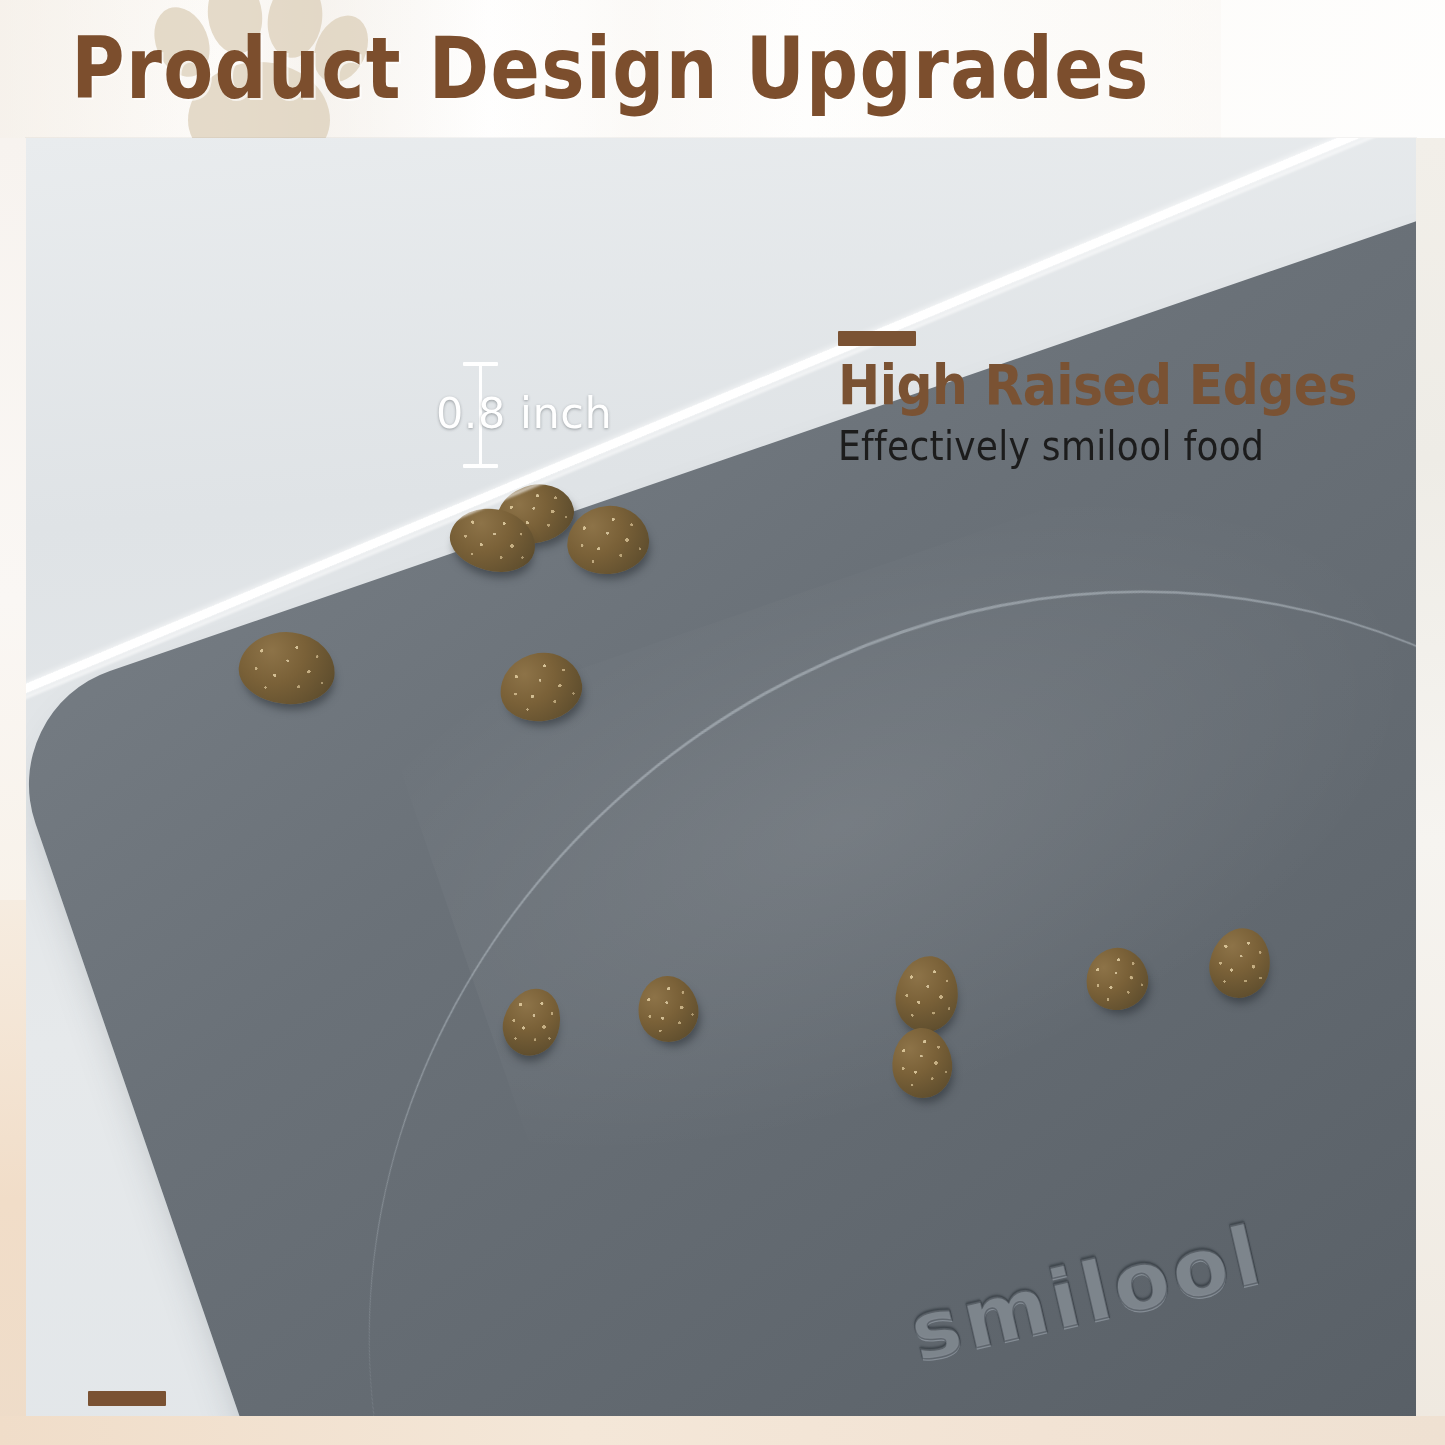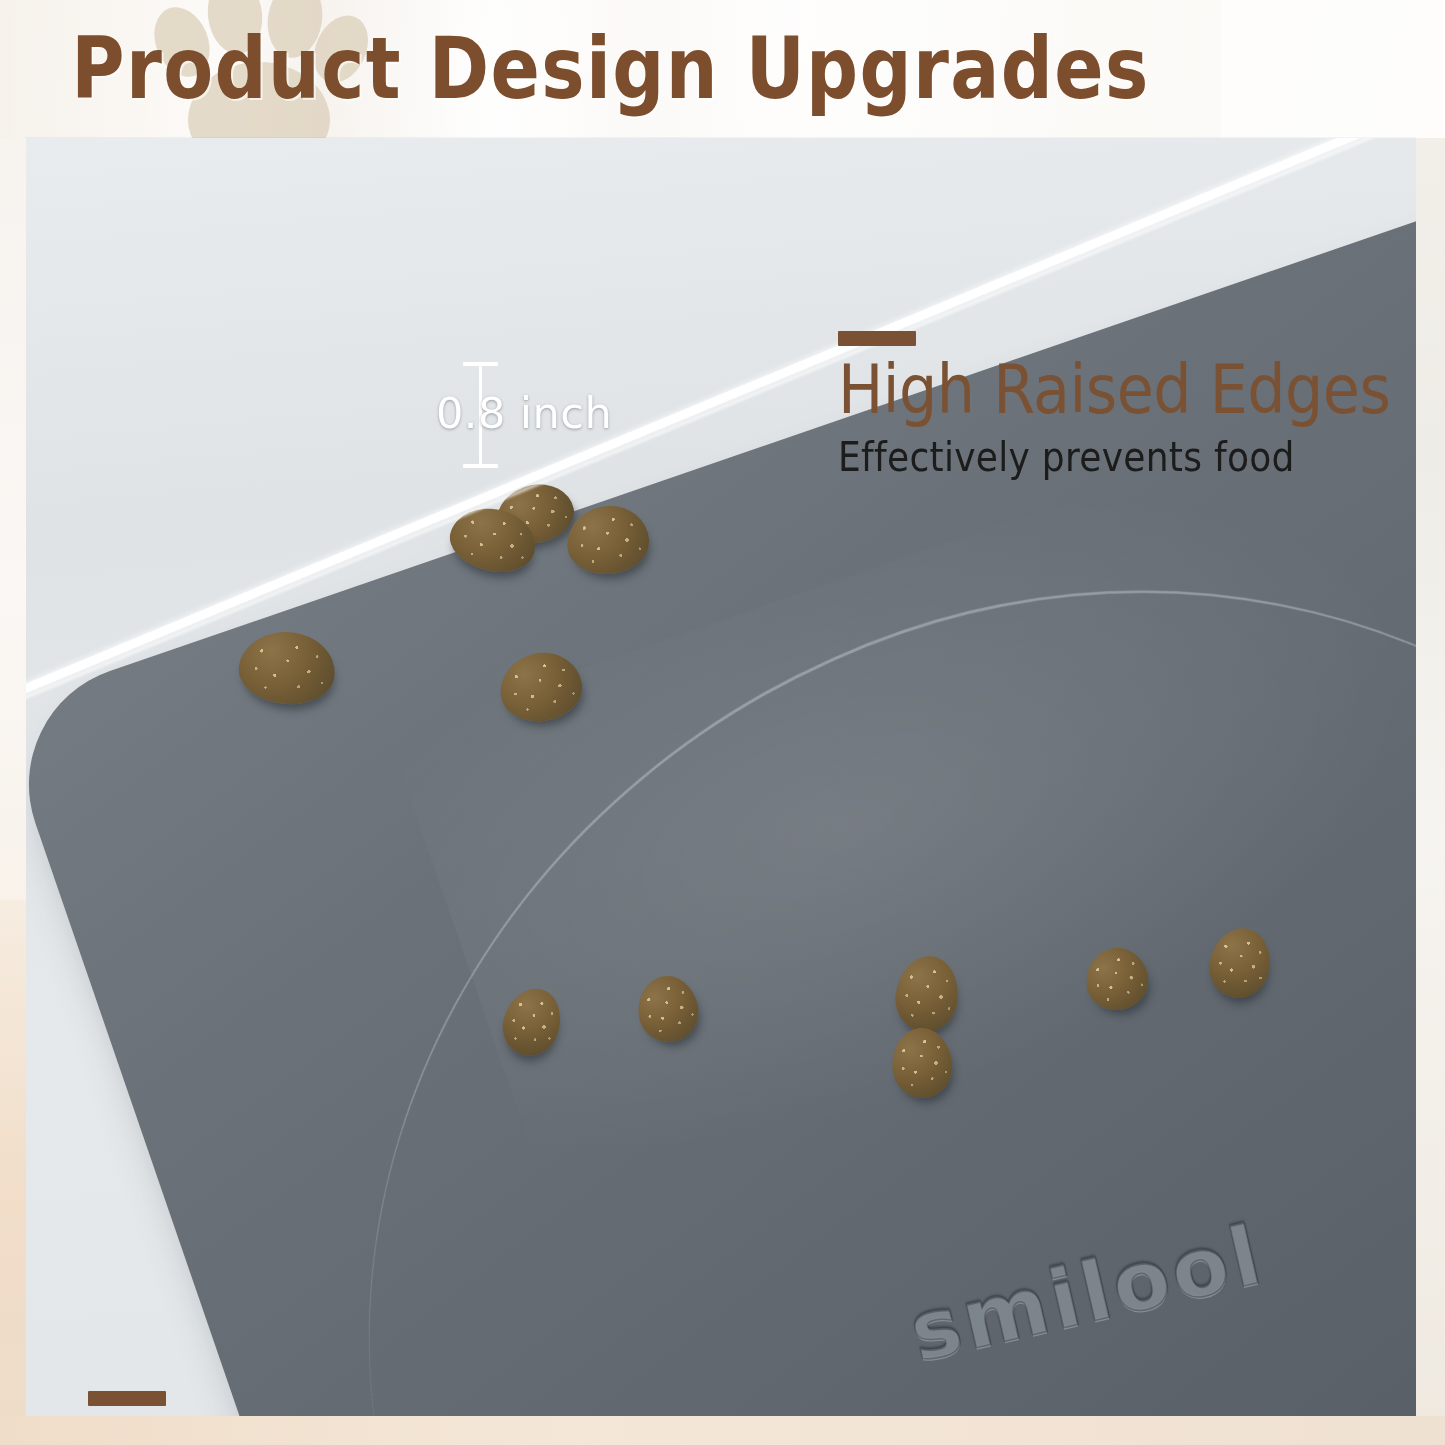--- a/index.html
+++ b/index.html
@@ -245,22 +245,22 @@
 
   
   .callout-bar {
     width: 78px; height: 15px;
     background: #7a5233;
     border-radius: 1px;
     margin-bottom: 10px;
   }
   .callout-title {
     font-family: "DejaVu Sans Condensed", "Liberation Sans Narrow", "Liberation Sans", sans-serif;
-    font-weight: 400;
-    font-size: 67px;
+    font-weight: 700;
+    font-size: 56px;
     color: #7a5233;
     line-height: 1.02;
     white-space: nowrap;
     letter-spacing: -.5px;
   }
   .callout-sub {
     margin-top: 10px;
     font-family: "DejaVu Sans Condensed", "Liberation Sans Narrow", "Liberation Sans", sans-serif;
     font-weight: 400;
     font-size: 40px;
@@ -383,21 +383,21 @@
       <div class="dim-line"></div>
       <div class="dim-cap top"></div>
       <div class="dim-cap bot"></div>
       <div class="dim-text">0.8 inch</div>
     </div>
 
     <div class="callout-top">
       <div class="callout-bar"></div>
       <div class="callout-title">High Raised Edges</div>
       <div class="callout-sub">
-        <div>Effectively prevents food</div>
+        <div>Effectively smilool food</div>
       </div>
     </div>
 
     <div class="callout-bottom">
       <div class="callout-bar"></div>
 
     </div>
   </div>
 
   <div class="blur-bg-left"></div>

